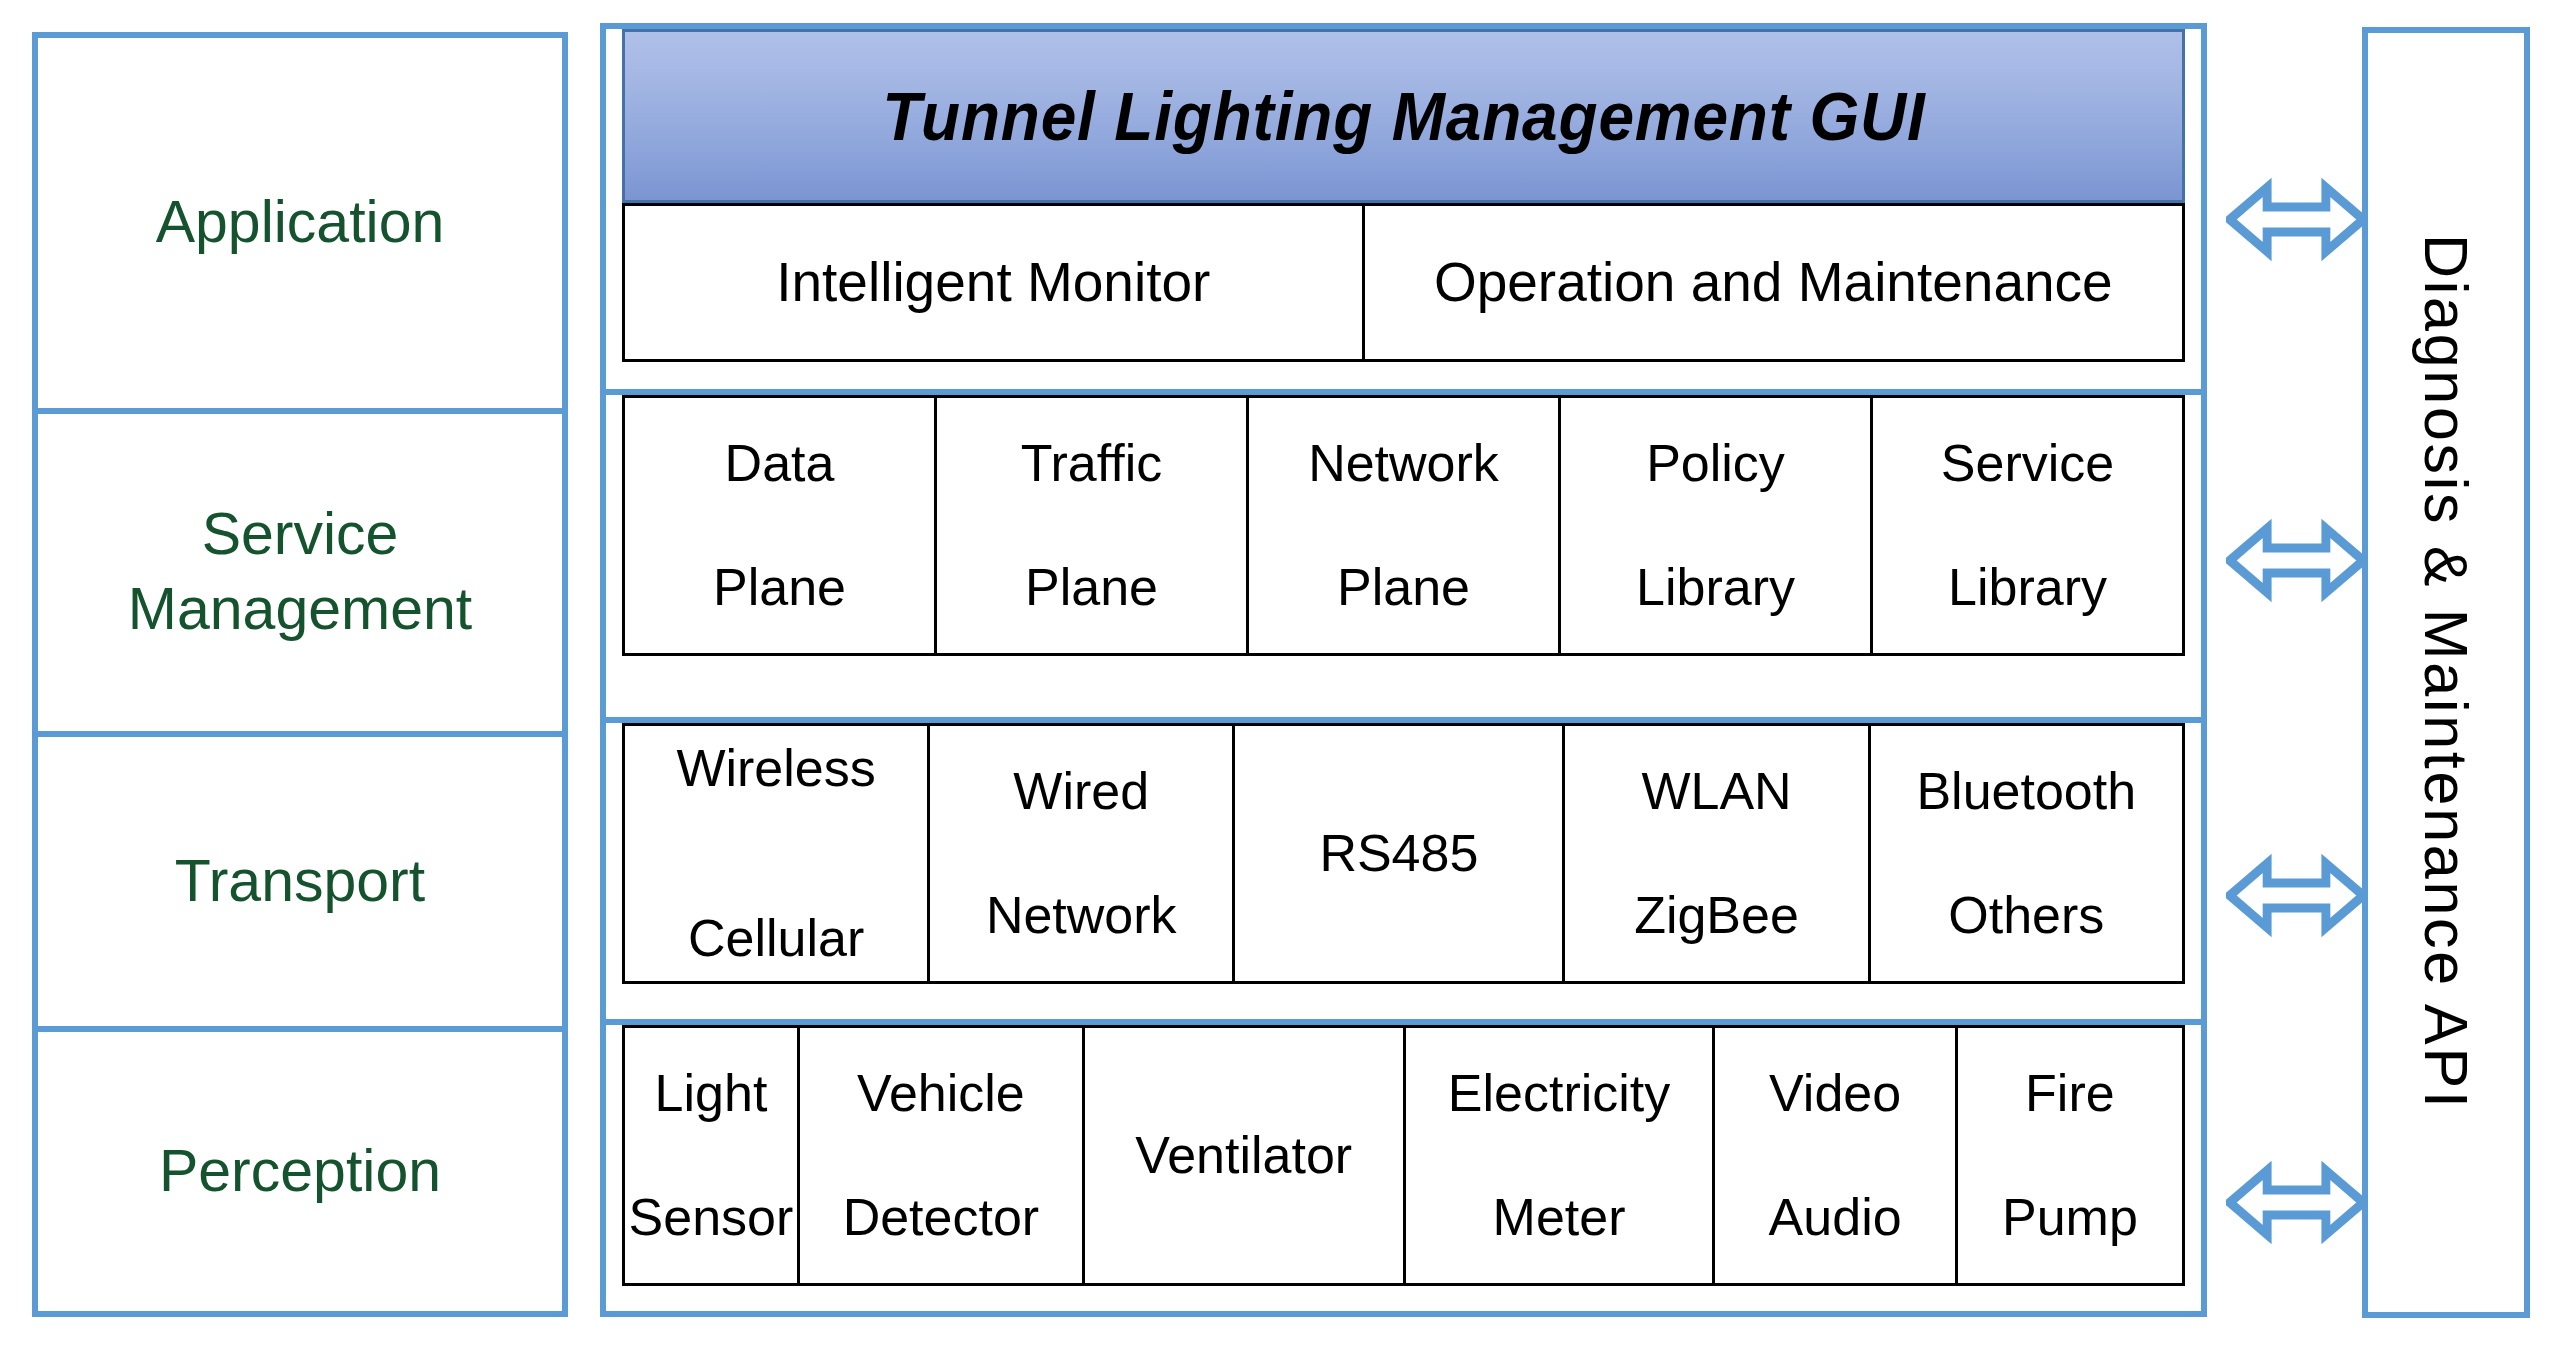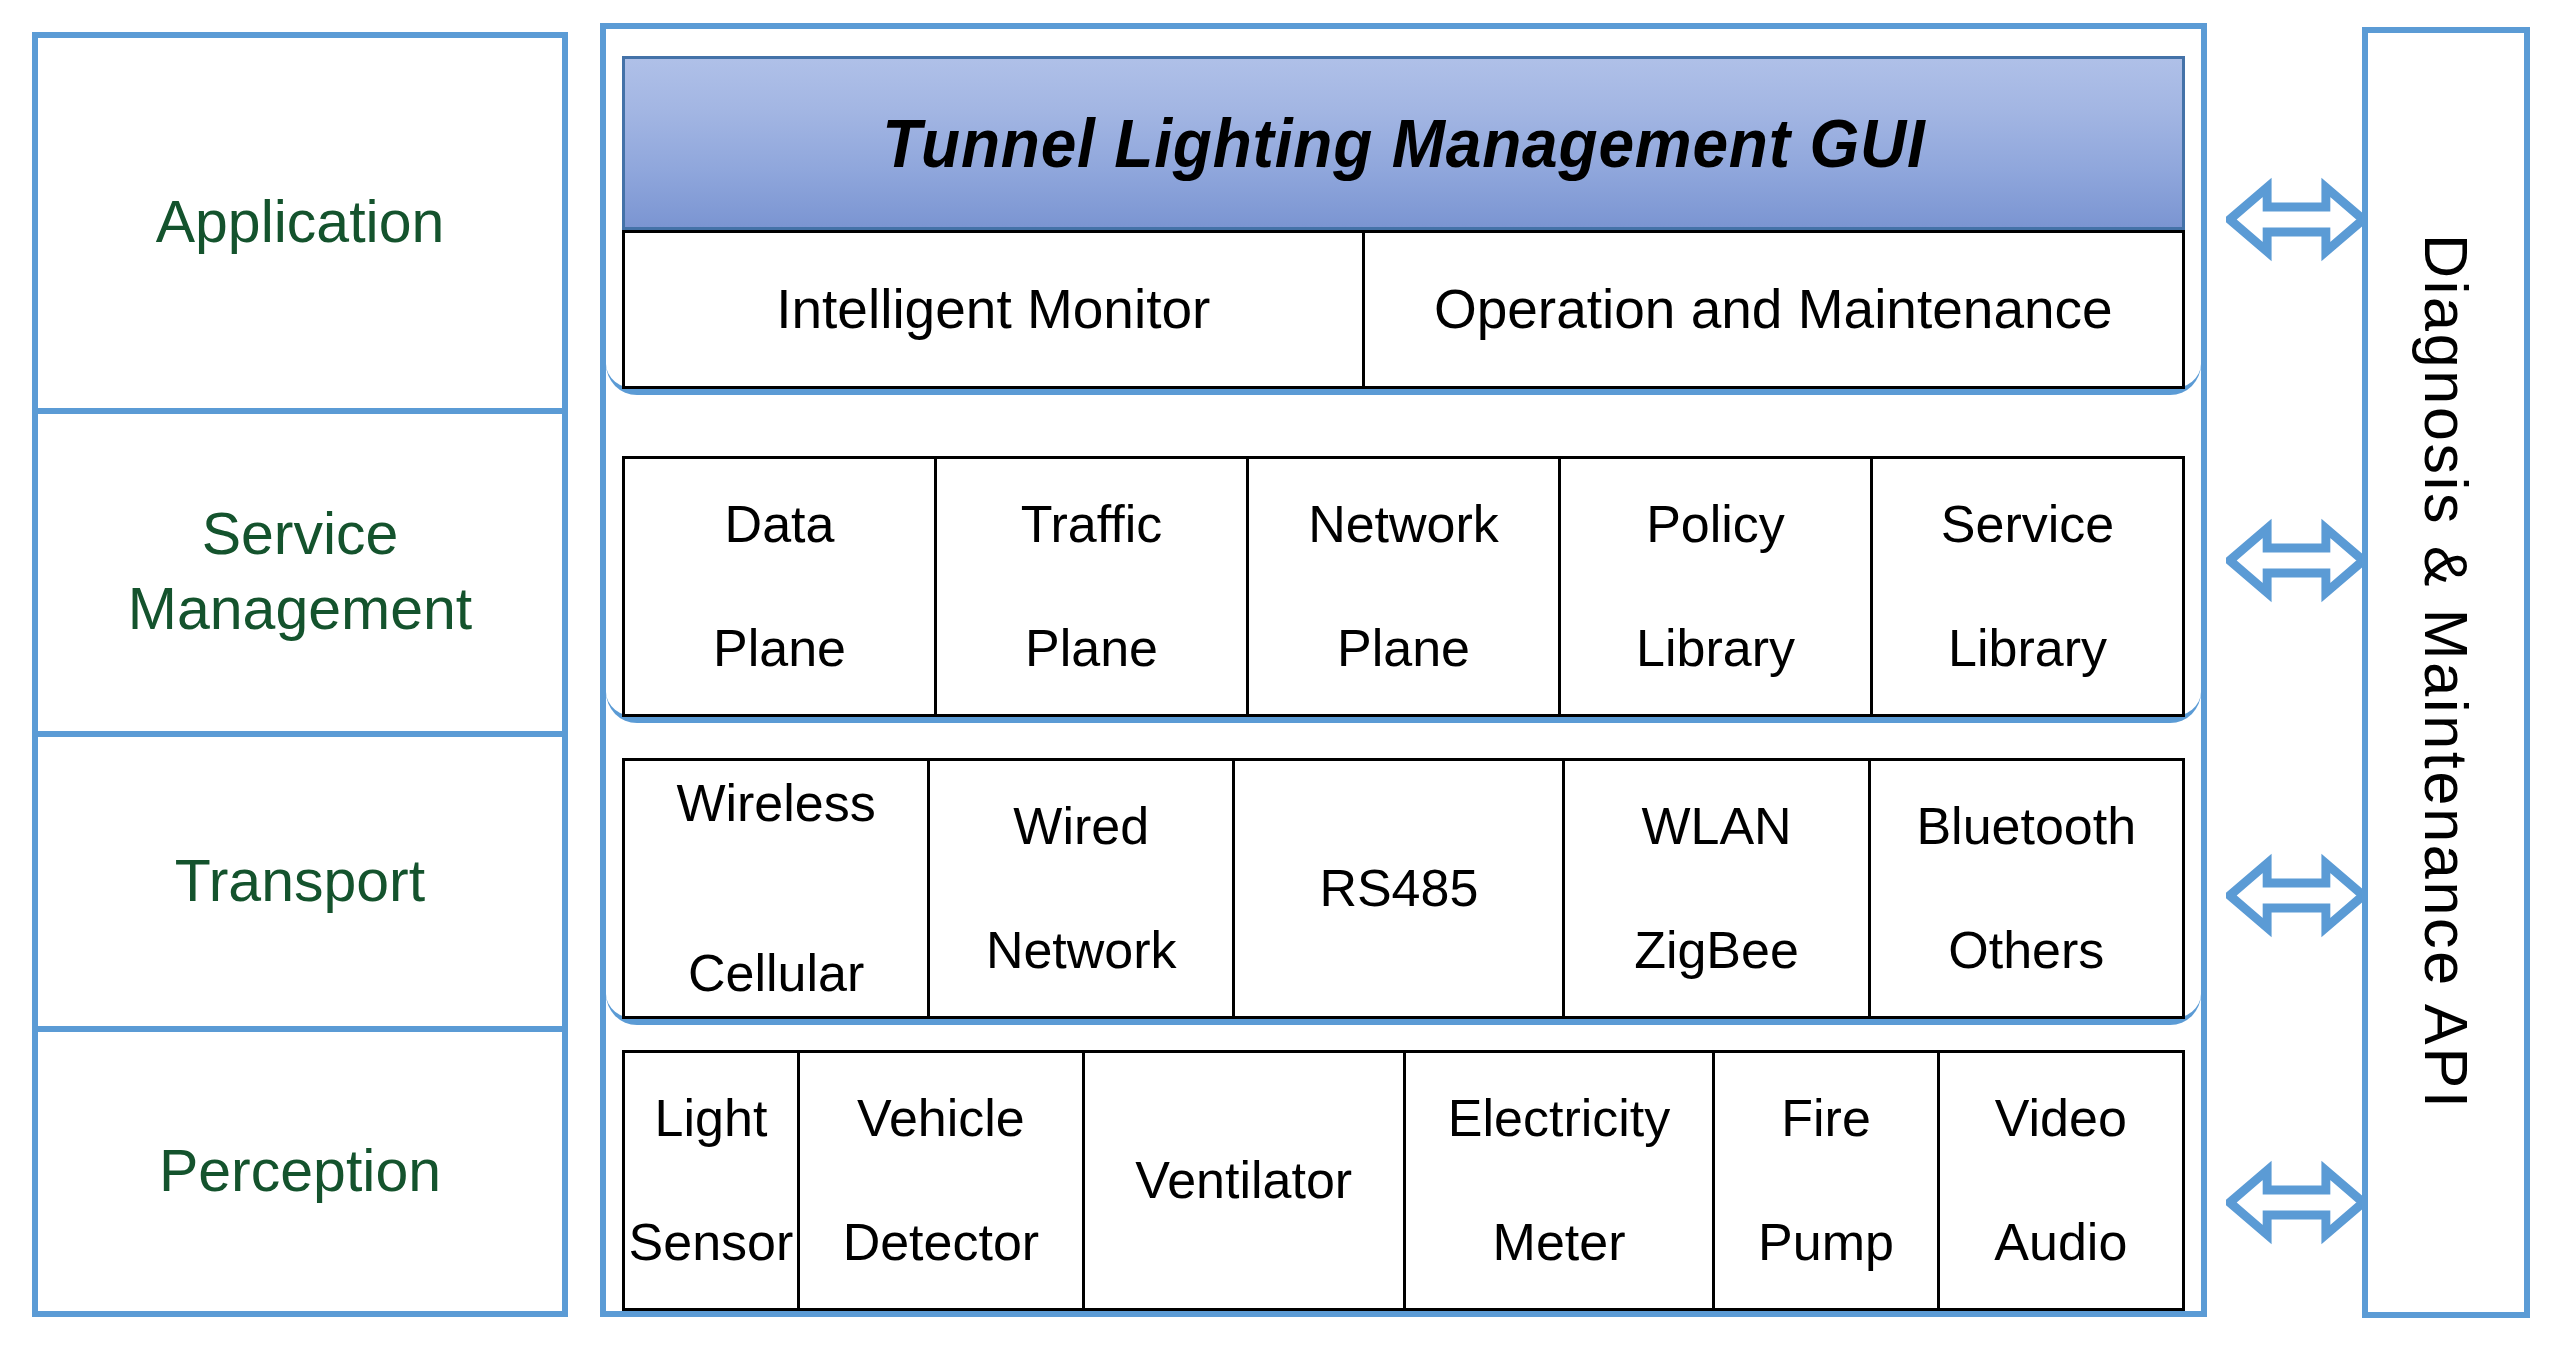--- a/index.html
+++ b/index.html
@@ -64,22 +64,21 @@
     background: #ffffff;
     display: flex;
     flex-direction: column;
   }
   .mid-band {
     box-sizing: border-box;
     border-bottom: 6.2px solid #5B9BD5;
     position: relative;
     display: flex;
     flex-direction: column;
-    justify-content: flex-end;
-    border-radius: 31px;
+    justify-content: flex-start;
   }
   .mid-band:last-child { border-bottom: none; }
 
   .band-inner {
     margin: 0 16px;
     box-sizing: border-box;
   }
 
   
   .gui-banner {
@@ -270,27 +269,27 @@
             <span class="cell-text">Vehicle</span>
             <span class="cell-text" style="margin-top:71px;">Detector</span>
           </div>
           <div class="grid-cell" style="flex:0 0 20.6%;">
             <span class="cell-text">Ventilator</span>
           </div>
           <div class="grid-cell" style="flex:0 0 19.9%;">
             <span class="cell-text">Electricity</span>
             <span class="cell-text" style="margin-top:71px;">Meter</span>
           </div>
+          <div class="grid-cell" style="flex:1 1 auto;">
+            <span class="cell-text">Video</span>
+            <span class="cell-text" style="margin-top:71px;">Audio</span>
+          </div>
           <div class="grid-cell" style="flex:0 0 14.4%;">
             <span class="cell-text">Fire</span>
             <span class="cell-text" style="margin-top:71px;">Pump</span>
-          </div>
-          <div class="grid-cell" style="flex:1 1 auto;">
-            <span class="cell-text">Video</span>
-            <span class="cell-text" style="margin-top:71px;">Audio</span>
           </div>
         </div>
       </div>
     </div>
 
   </div>
 
   <div class="link-arrow" style="top:175px;">
     <svg viewBox="0 0 158 100" xmlns="http://www.w3.org/2000/svg" aria-hidden="true">
       <polygon points="4,50 46,14 46,36 112,36 112,14 154,50 112,86 112,64 46,64 46,86" fill="none" stroke="#5B9BD5" stroke-width="10" stroke-linejoin="miter"></polygon>

